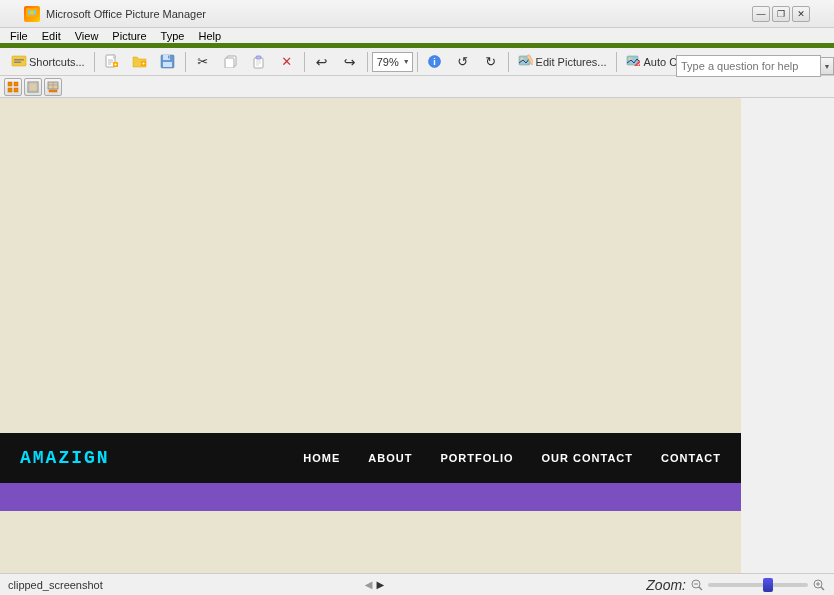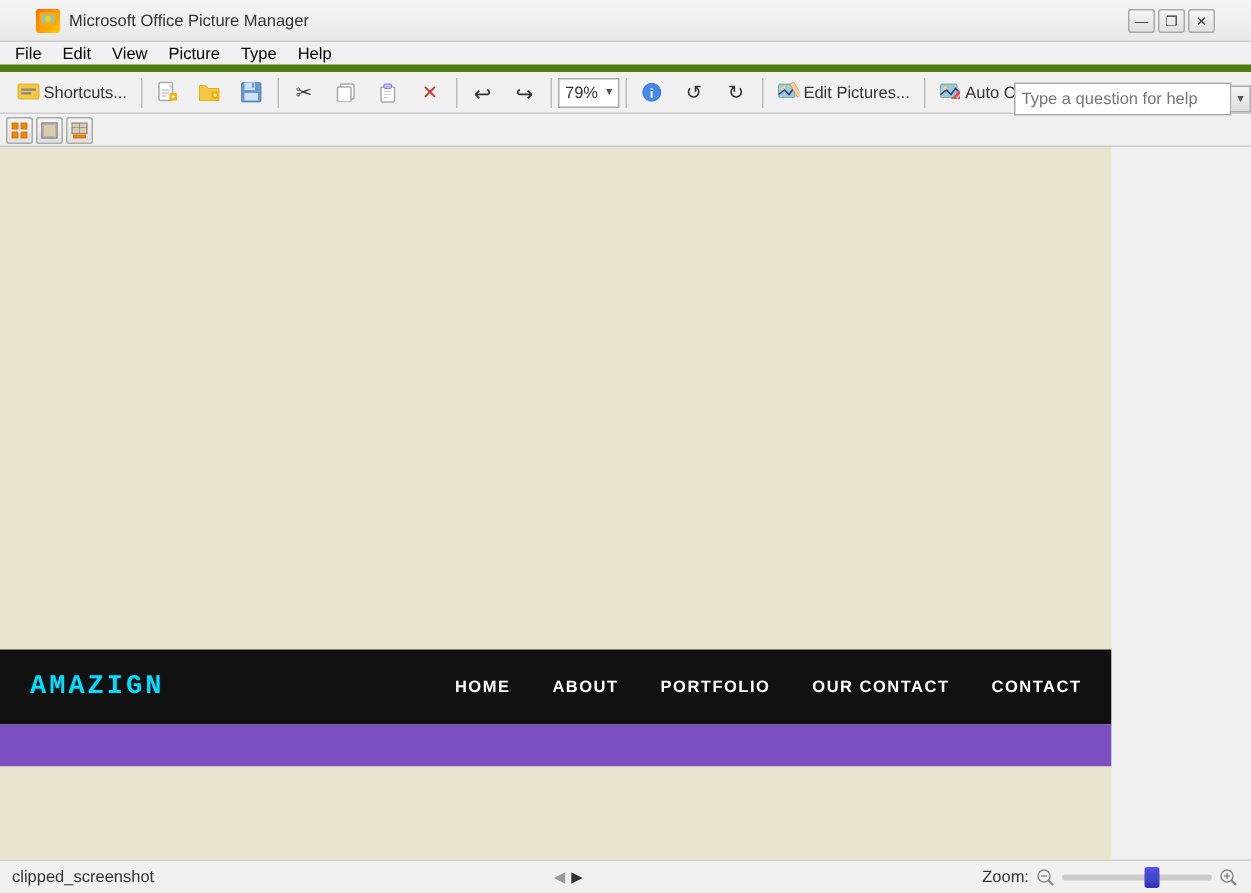--- a/index.html
+++ b/index.html
@@ -211,21 +211,21 @@
       border-top: 1px solid #ccc;
       display: flex;
       align-items: center;
       padding: 0 8px;
       justify-content: space-between;
     }
     #status-text { font-size: 11px; color: #333; }
     #zoom-controls {
       display: flex; align-items: center; gap: 4px;
     }
-    #zoom-label { font-size: 11px; color: #333; }
+    #zoom-label { font-size: 14px; color: #333; font-style: italic; }
     #zoom-slider-track {
       width: 100px; height: 4px;
       background: #ccc;
       border-radius: 2px;
       position: relative;
     }
     #zoom-slider-thumb {
       width: 10px; height: 14px;
       background: linear-gradient(to bottom, #5555ee, #3333aa);
       border-radius: 2px;

